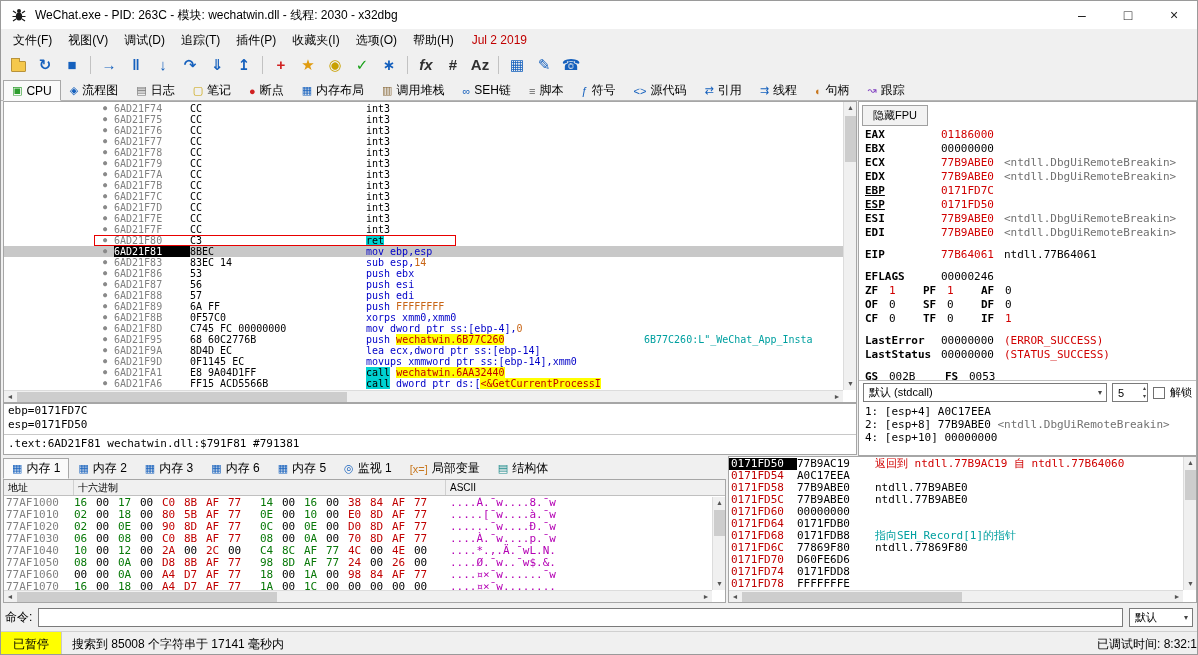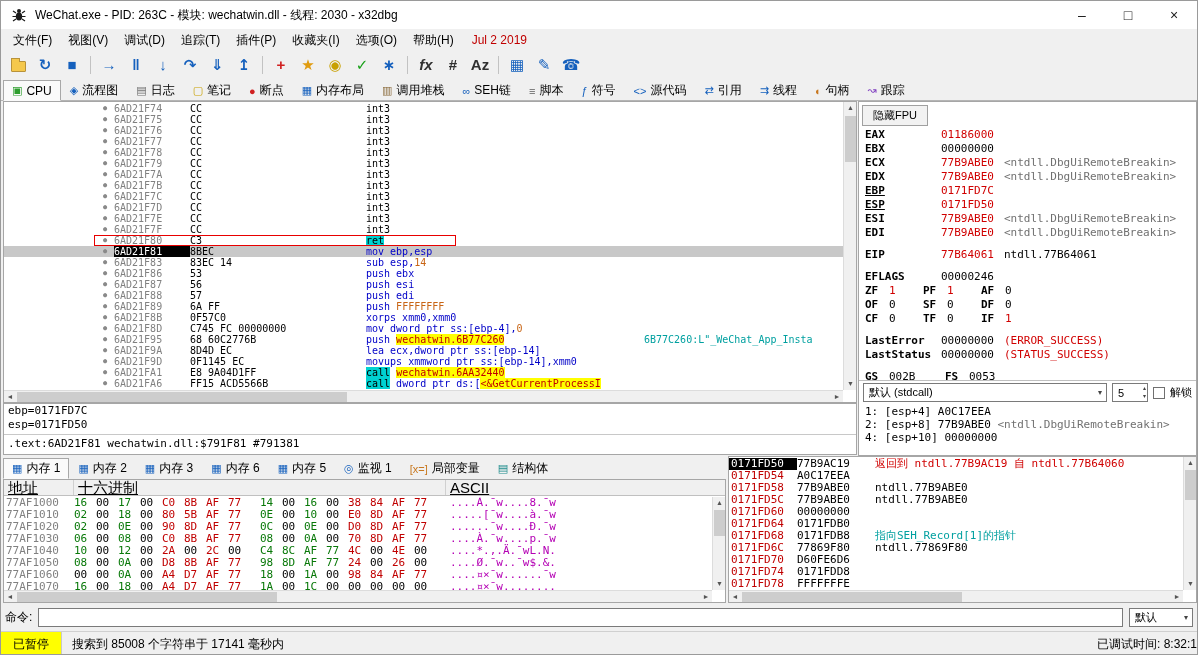--- a/index.html
+++ b/index.html
@@ -96,21 +96,21 @@
   .cbx { width:12px; height:12px; border:1px solid #707070; background:#fff; display:inline-block; }
   .cbxlabel { font-size:11px; }
   #args { position:absolute; left:6px; right:2px; top:303px; font-family:"DejaVu Sans Mono",monospace; font-size:11px; }
   .argrow { height:13px; line-height:13px; white-space:pre; }
 
   
   #btabs { position:absolute; left:2px; top:455px; height:22px; display:flex; align-items:flex-end; }
 
   
   #dumpPane { left:2px; top:478px; width:723px; height:124px; }
-  .dumphead { height:16px; background:#f0f0f0; border-bottom:1px solid #c0c0c0; display:flex; font-size:15px; line-height:15px;text-decoration:underline; }
+  .dumphead { height:16px; background:#f0f0f0; border-bottom:1px solid #c0c0c0; display:flex; font-size:10px; line-height:15px; }
   .dh-addr { width:70px; padding-left:4px; border-right:1px solid #d0d0d0; }
   .dh-hex { width:372px; padding-left:4px; border-right:1px solid #d0d0d0; }
   .dh-ascii { padding-left:4px; }
   #dumpRows { position:absolute; top:17px; left:0; right:13px; bottom:12px; overflow:hidden; font-family:"DejaVu Sans Mono",monospace; font-size:11px; }
   .mrow { height:12px; line-height:12px; position:relative; display:flex; white-space:pre; }
   .maddr { width:70px; color:#808080; padding-left:2px; flex-shrink:0; }
   .mbyte { display:inline-block; width:22px; flex-shrink:0; }
   .masc { position:absolute; left:446px; color:#b400b4; }
 
   

